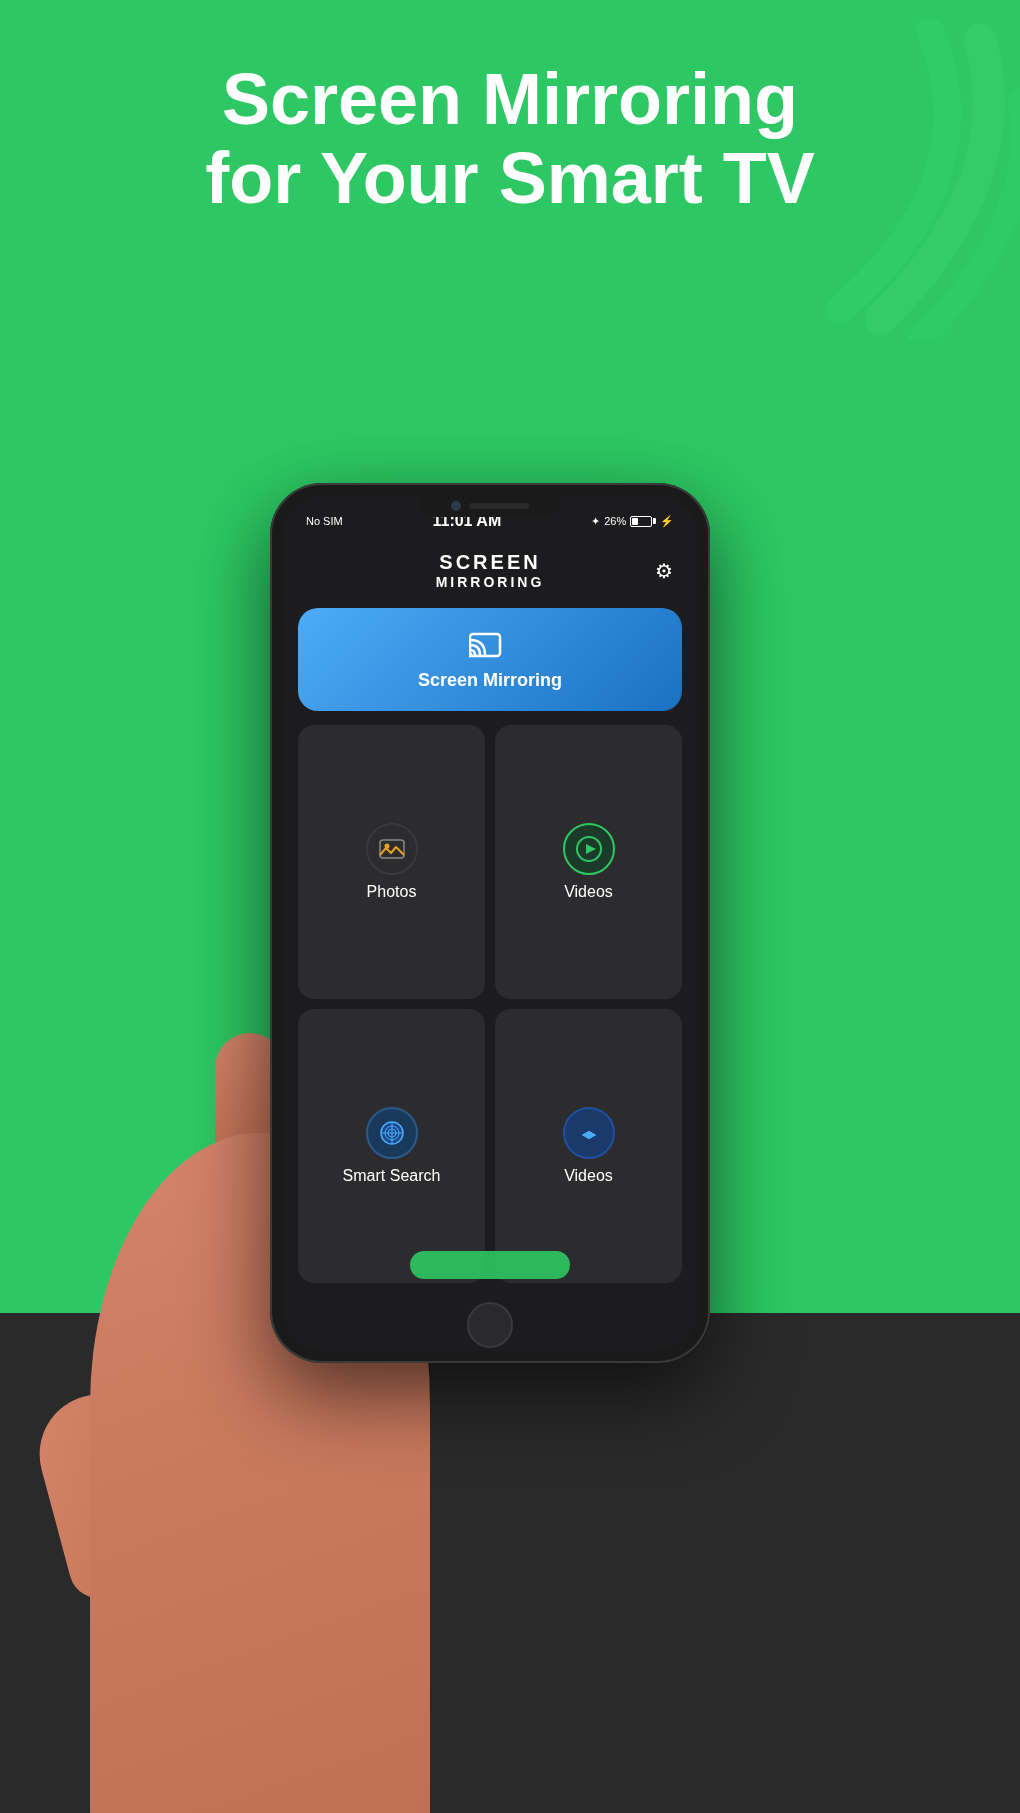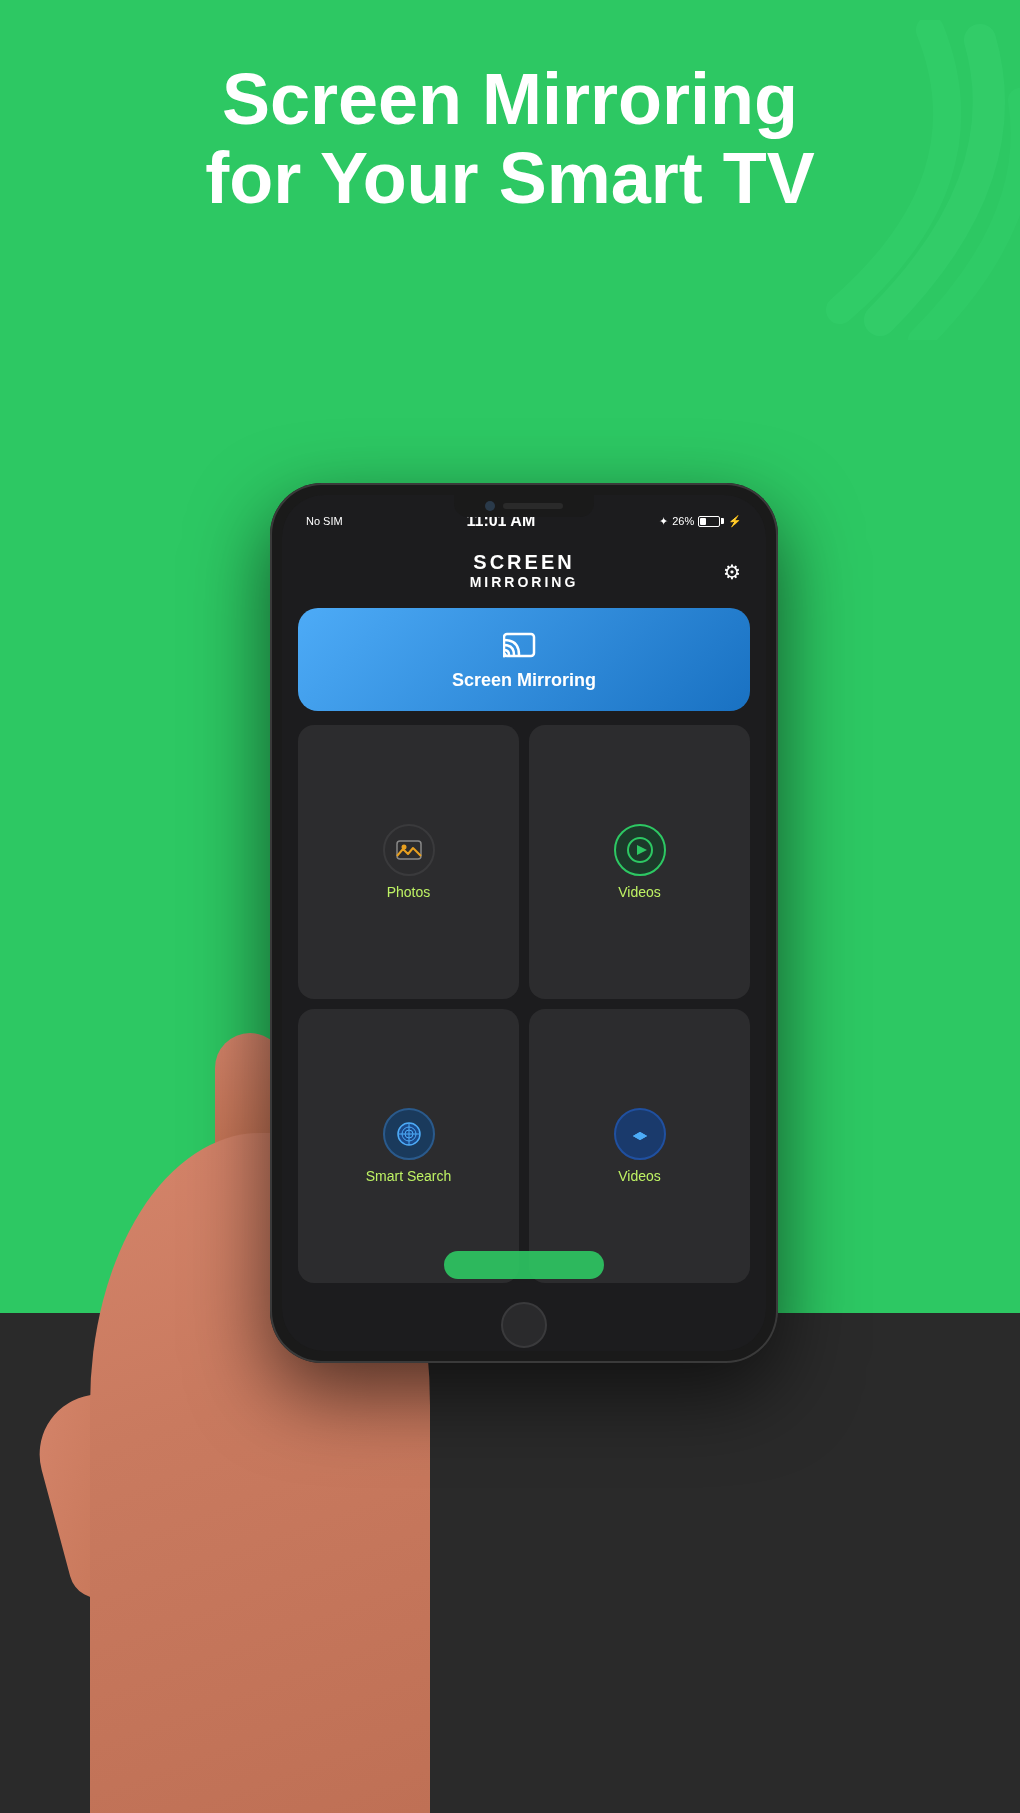--- a/index.html
+++ b/index.html
@@ -52,21 +52,21 @@
       width: 760px;
       height: 1380px;
       z-index: 3;
     }
 
     
     .phone {
       position: absolute;
       top: 50px;
       left: 140px;
-      width: 508px;
+      width: 440px;
       height: 880px;
       background: #1a1a1a;
       border-radius: 52px;
       box-shadow: 0 30px 80px rgba(0,0,0,0.6), inset 0 0 0 2px #3a3a3a;
       z-index: 5;
       overflow: hidden;
     }
 
     
     .phone::before {
@@ -186,21 +186,21 @@
       display: flex;
       flex-direction: column;
       padding: 8px 16px 16px;
       gap: 10px;
       overflow: hidden;
     }
 
     
     .app-header {
       display: flex;
-      align-items: flex-end;
+      align-items: center;
       justify-content: space-between;
       padding: 4px 0;
     }
 
     .app-logo {
       text-align: center;
       flex: 1;
     }
 
     .app-logo-title {
@@ -268,22 +268,22 @@
       width: 52px;
       height: 52px;
       border-radius: 50%;
       display: flex;
       align-items: center;
       justify-content: center;
       font-size: 24px;
     }
 
     .feature-label {
-      font-size: 14px;
-      color: #bef264;
+      font-size: 16px;
+      color: #ffffff;
       text-align: left;
     }
 
     
     .icon-photos { background: #2c2c2e; border: 2px solid #3a3a3c; }
     .icon-videos { background: #1c3a2a; border: 2px solid #2dc863; }
     .icon-webbrowser { background: #2c2c2e; border: 2px solid #3a3a3c; }
     .icon-youtube { background: #ff0000; }
     .icon-imagesearch { background: #1a3a5c; border: 2px solid #2a5a8c; }
     .icon-dropbox { background: #1a3a6c; border: 2px solid #2050a0; }

